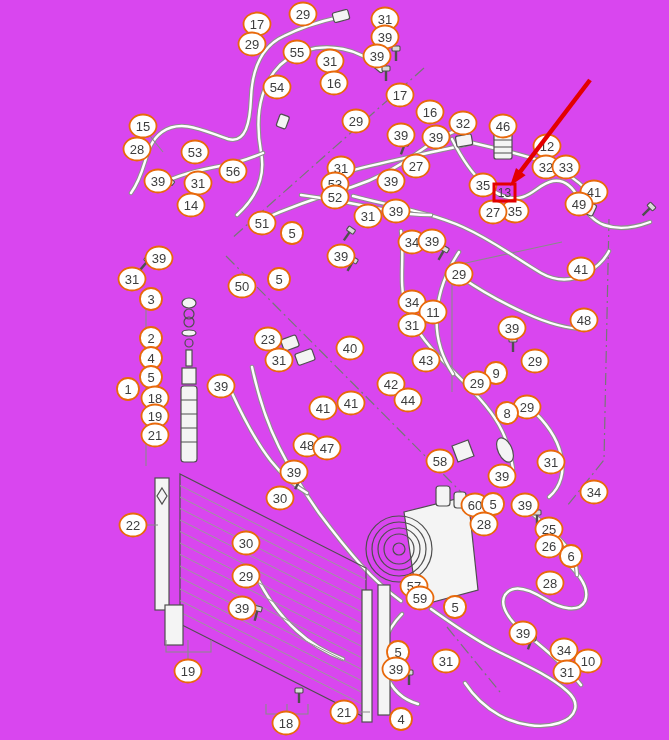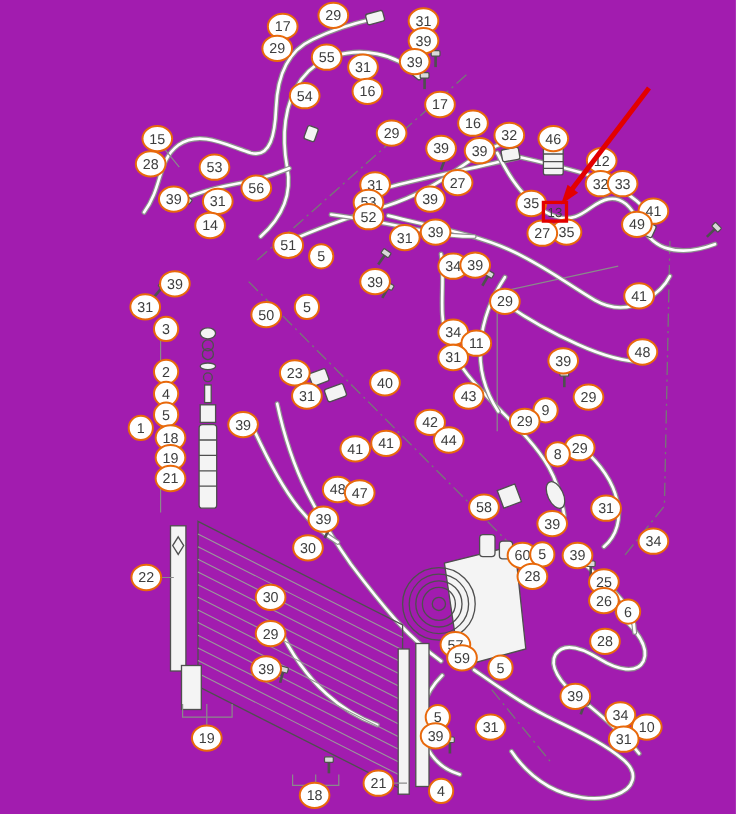--- a/index.html
+++ b/index.html
@@ -1,16 +1,16 @@
 <!DOCTYPE html>
 <html style="--co-stroke: #e8690b; --co-text: #3d3d3d; --hl: #e30000;"><head>
 <meta charset="utf-8">
 <style>
   html,body{margin:0;padding:0;background:#fff;}
-  .stage{position:relative;width:669px;height:740px;background:#a21caf;overflow:hidden;
+  .stage{position:relative;width:669px;height:740px;background:#d946ef;overflow:hidden;
          font-family:"Liberation Sans",sans-serif;}
   svg{position:absolute;left:0;top:0;}
   .pipe{fill:none;stroke:#8f8f8f;stroke-width:4.6;stroke-linecap:round;}
   .pipe-core{fill:none;stroke:#ffffff;stroke-width:2.4;stroke-linecap:round;}
   .thin{fill:none;stroke:#8a8a8a;stroke-width:1.1;}
   .part{fill:#f4f4f4;stroke:#4f4f4f;stroke-width:1.2;}
   .partline{fill:none;stroke:#4f4f4f;stroke-width:1.2;}
   .fin{stroke:#9a9a9a;stroke-width:1;}
   .dashdot{fill:none;stroke:#777;stroke-width:1.2;stroke-dasharray:12 4 2 4;}
   .co{fill:#ffffff;stroke:var(--co-stroke,#e8690b);stroke-width:1.8;}

